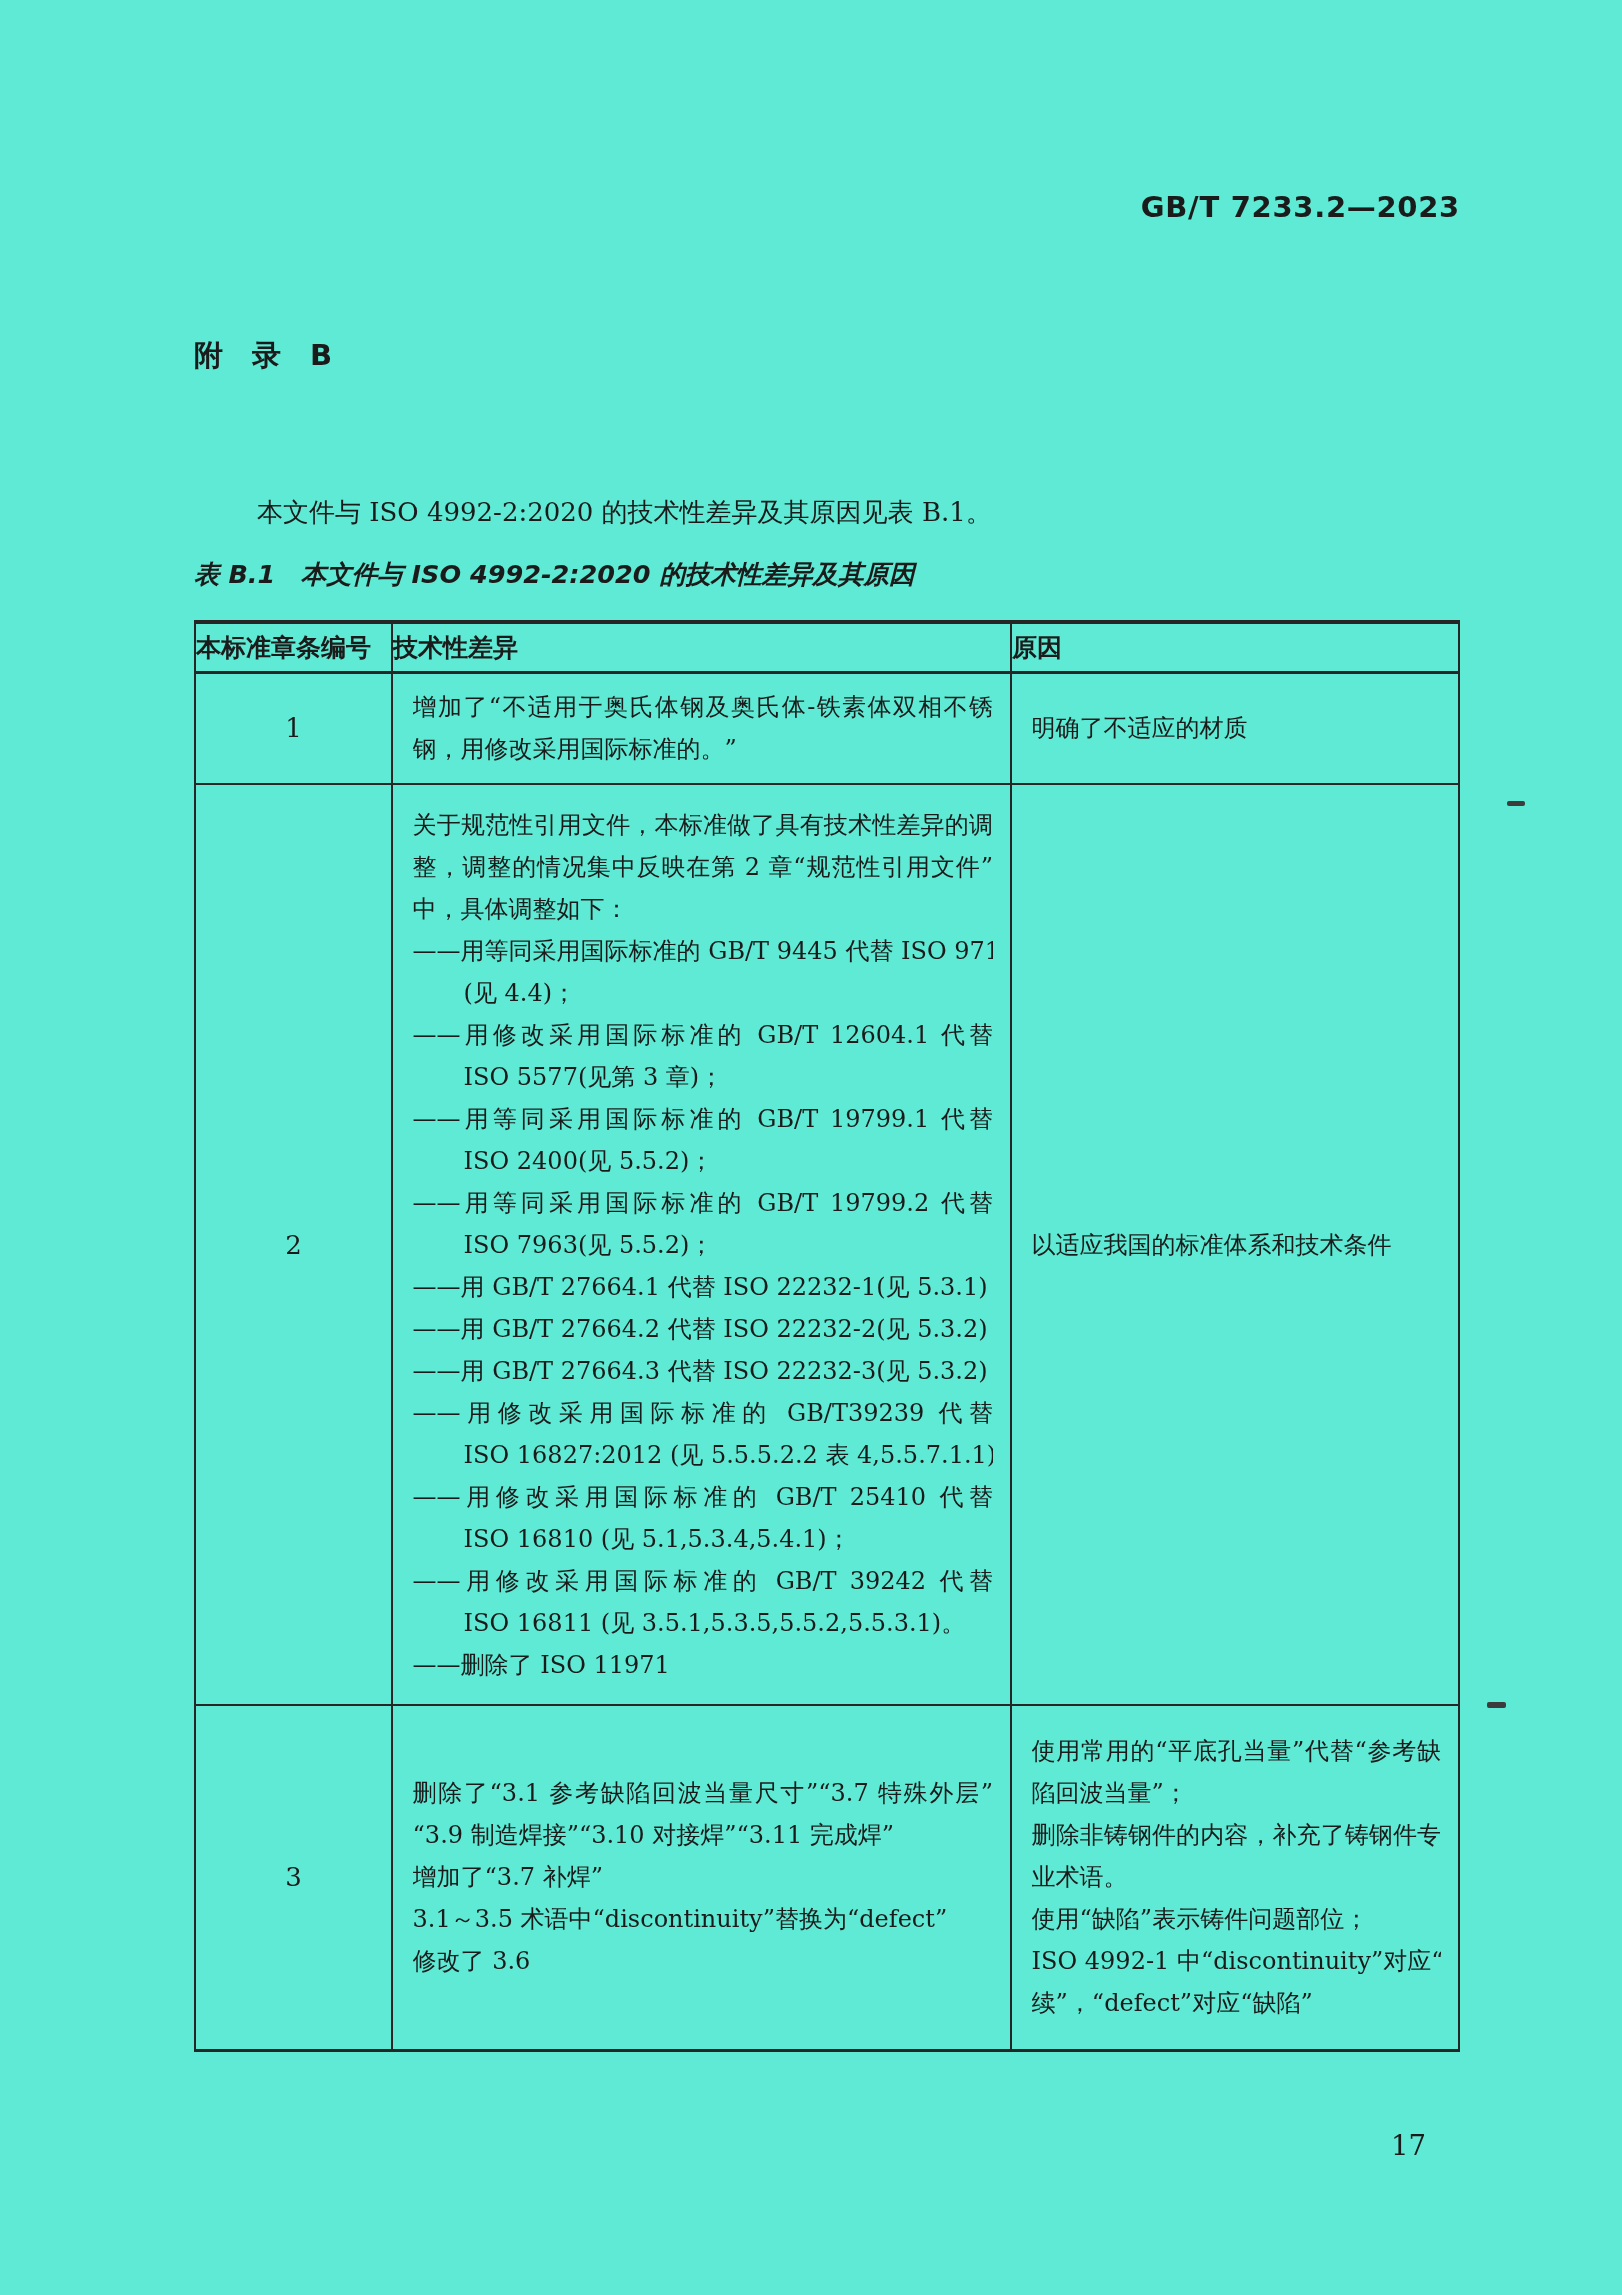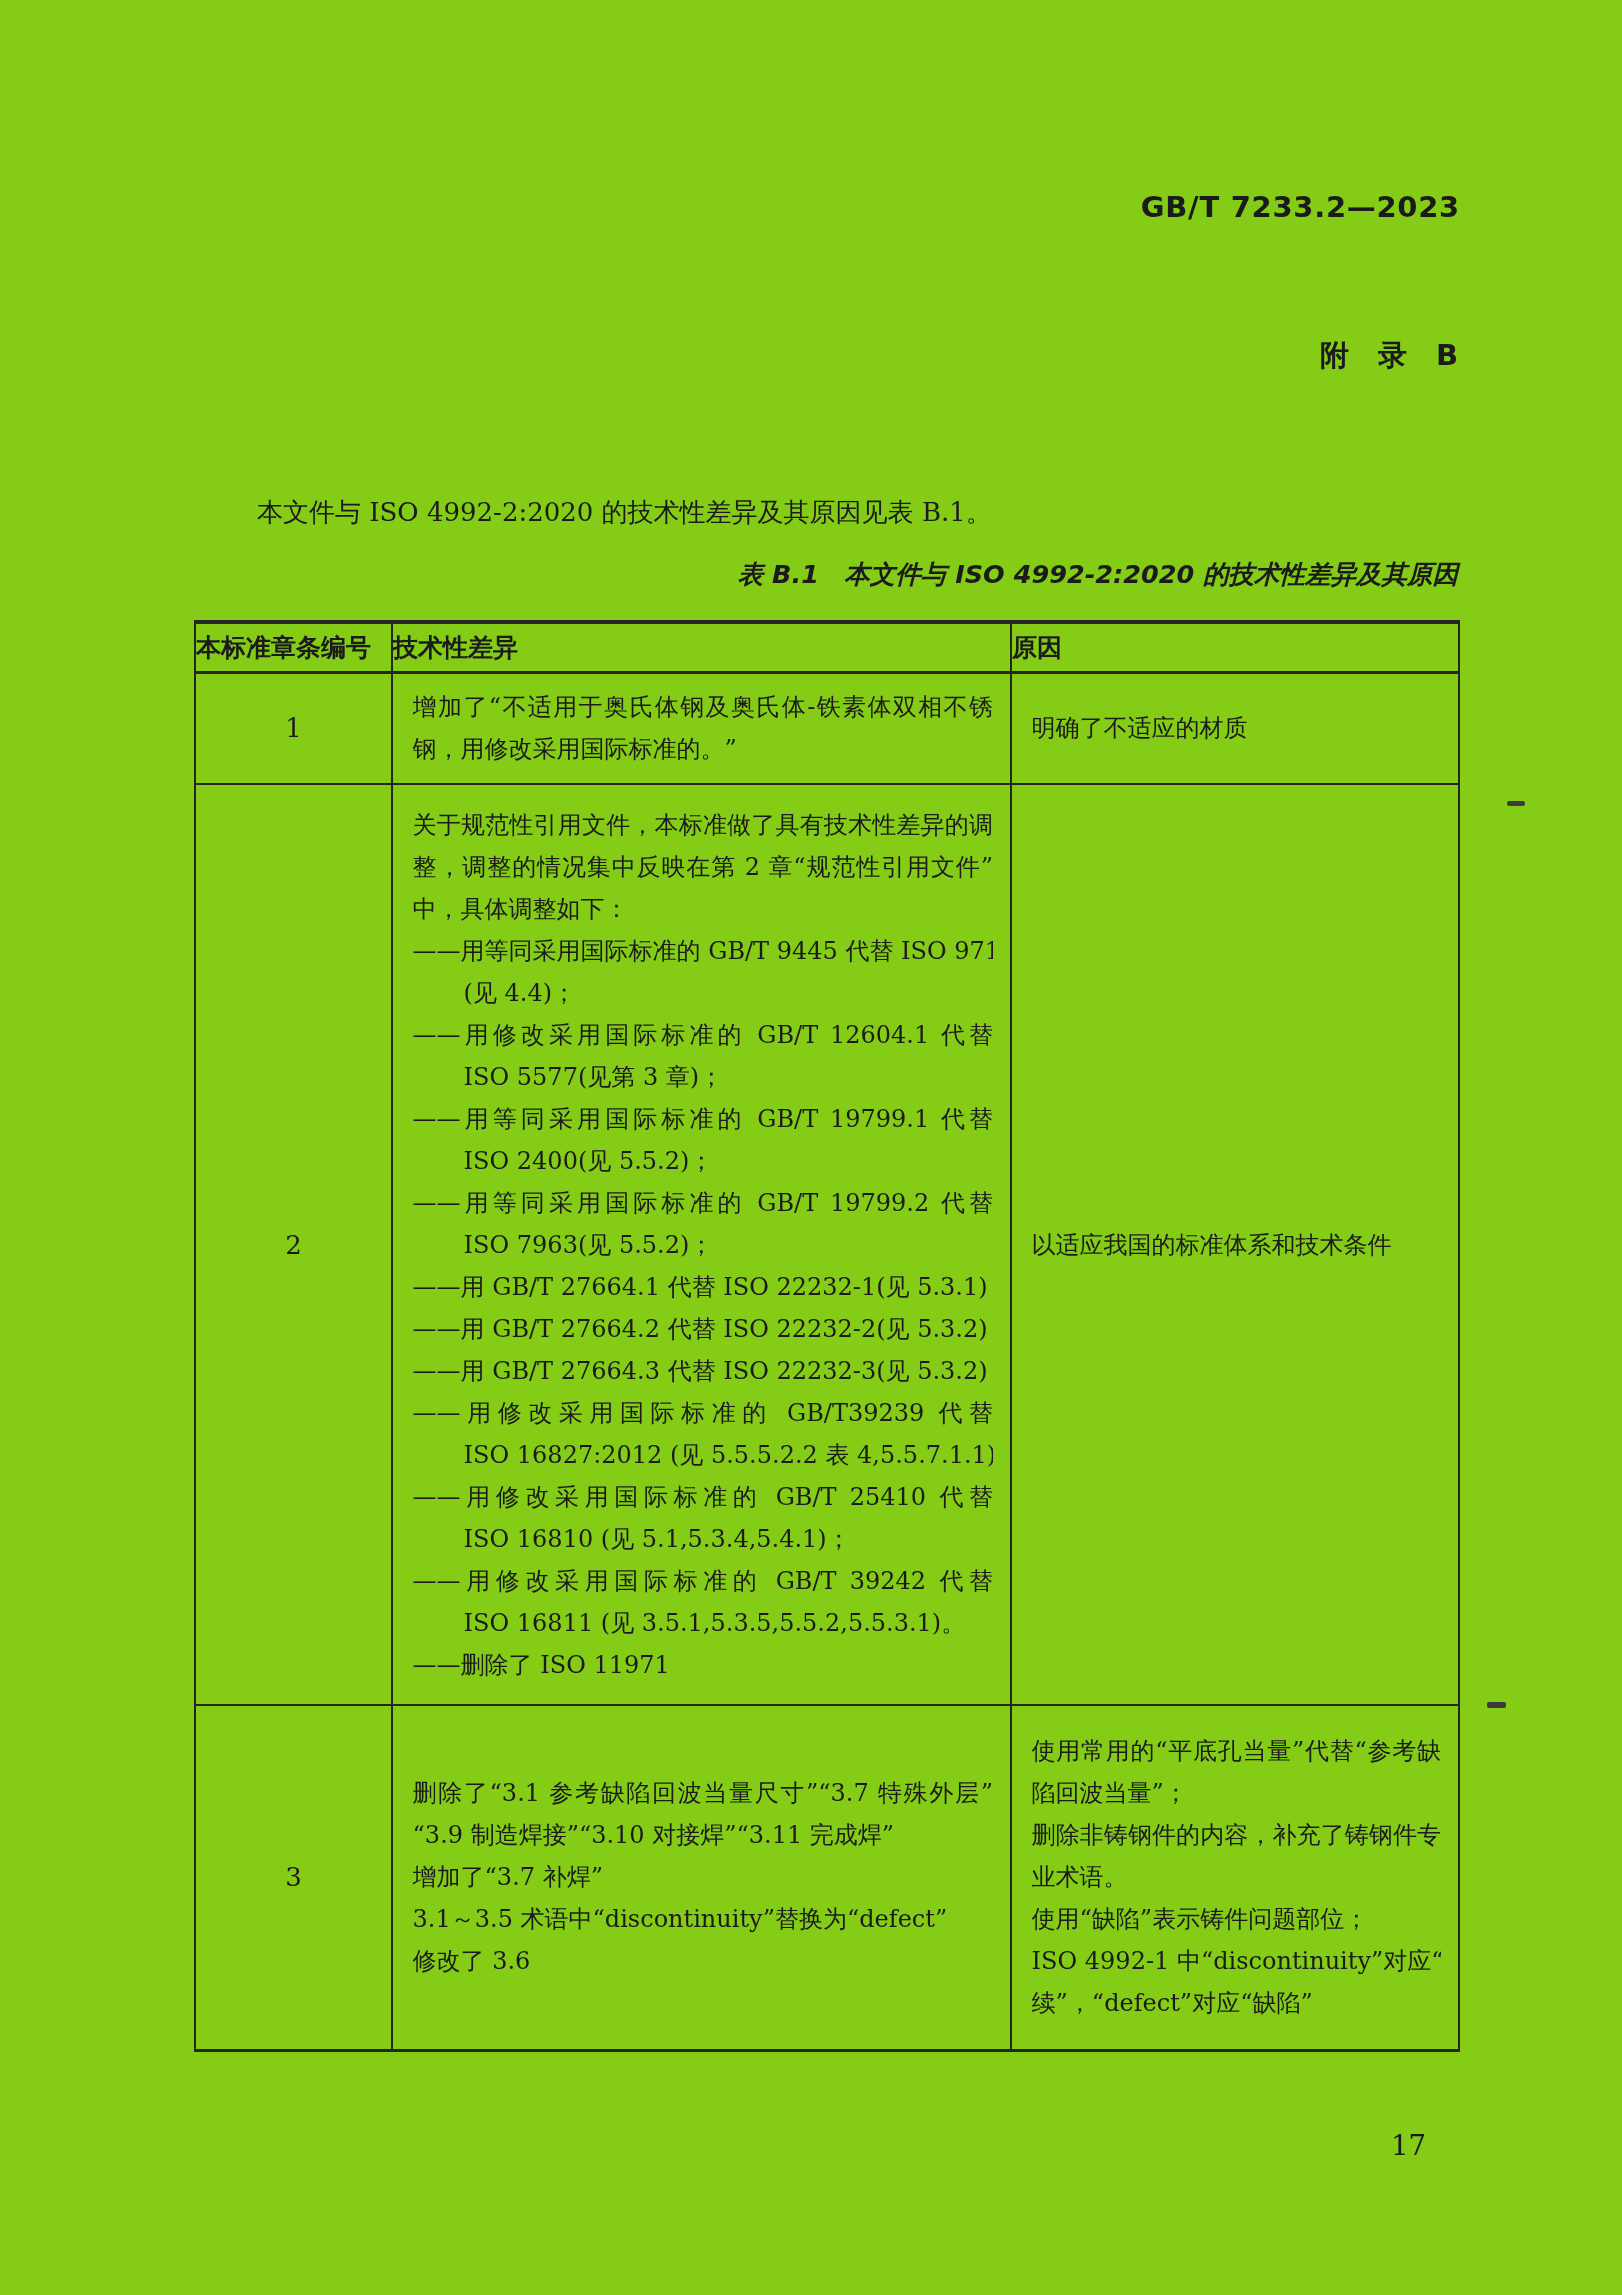--- a/index.html
+++ b/index.html
@@ -1,39 +1,39 @@
 <!DOCTYPE html>
 <html style="font-size:10.5px"><head>
 <meta charset="utf-8">
 <style>
   html, body { margin: 0; padding: 0; background: #ffffff; }
   .page {
     position: relative;
     width: 1622px;
     height: 2295px;
-    background: #84cc16;
+    background: #5eead4;
     color: #1b1b1b;
     font-family: "DejaVu Serif", "Liberation Serif", serif;
     overflow: hidden;
   }
   .doc-code {
     position: absolute;
     top: 190px;
     right: 162px;
     font-family: "DejaVu Sans", "Liberation Sans", sans-serif;
     font-weight: 700;
     font-size: 29px;
     letter-spacing: 0.7px;
     white-space: nowrap;
   }
   .center-band {
     position: absolute;
     left: 194px;
     width: 1264px;
-    text-align: right;
+    text-align: left;
     white-space: nowrap;
   }
   .appendix-label   { top: 336px; font-family: "DejaVu Sans","Liberation Sans",sans-serif; font-weight: 700; font-size: 29px; }
   .appendix-class   { top: 381px; font-family: "DejaVu Sans","Liberation Sans",sans-serif; font-weight: 700; font-size: 26px; }
   .appendix-heading { top: 425px; font-family: "DejaVu Sans","Liberation Sans",sans-serif; font-weight: 700; font-size: 27.5px; }
   .intro {
     position: absolute;
     top: 493px;
     left: 194px;
     width: 1264px;

